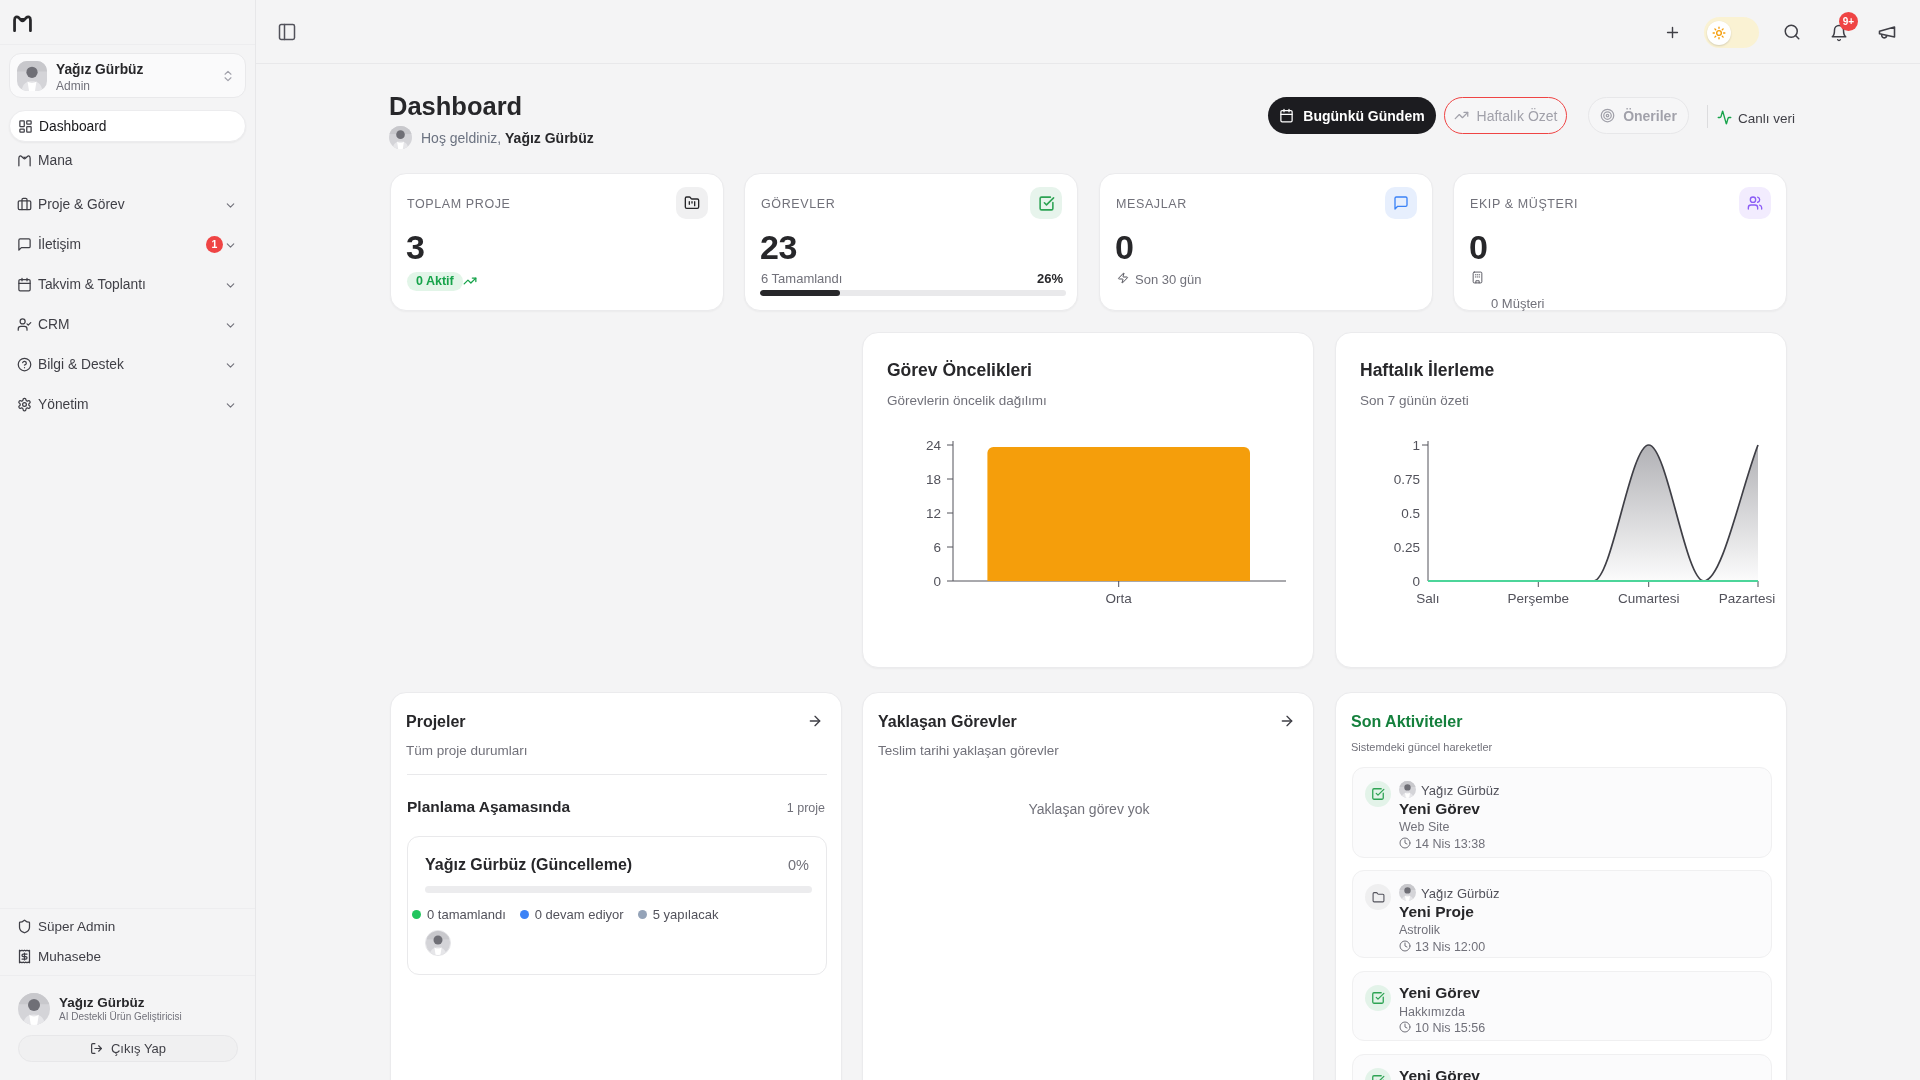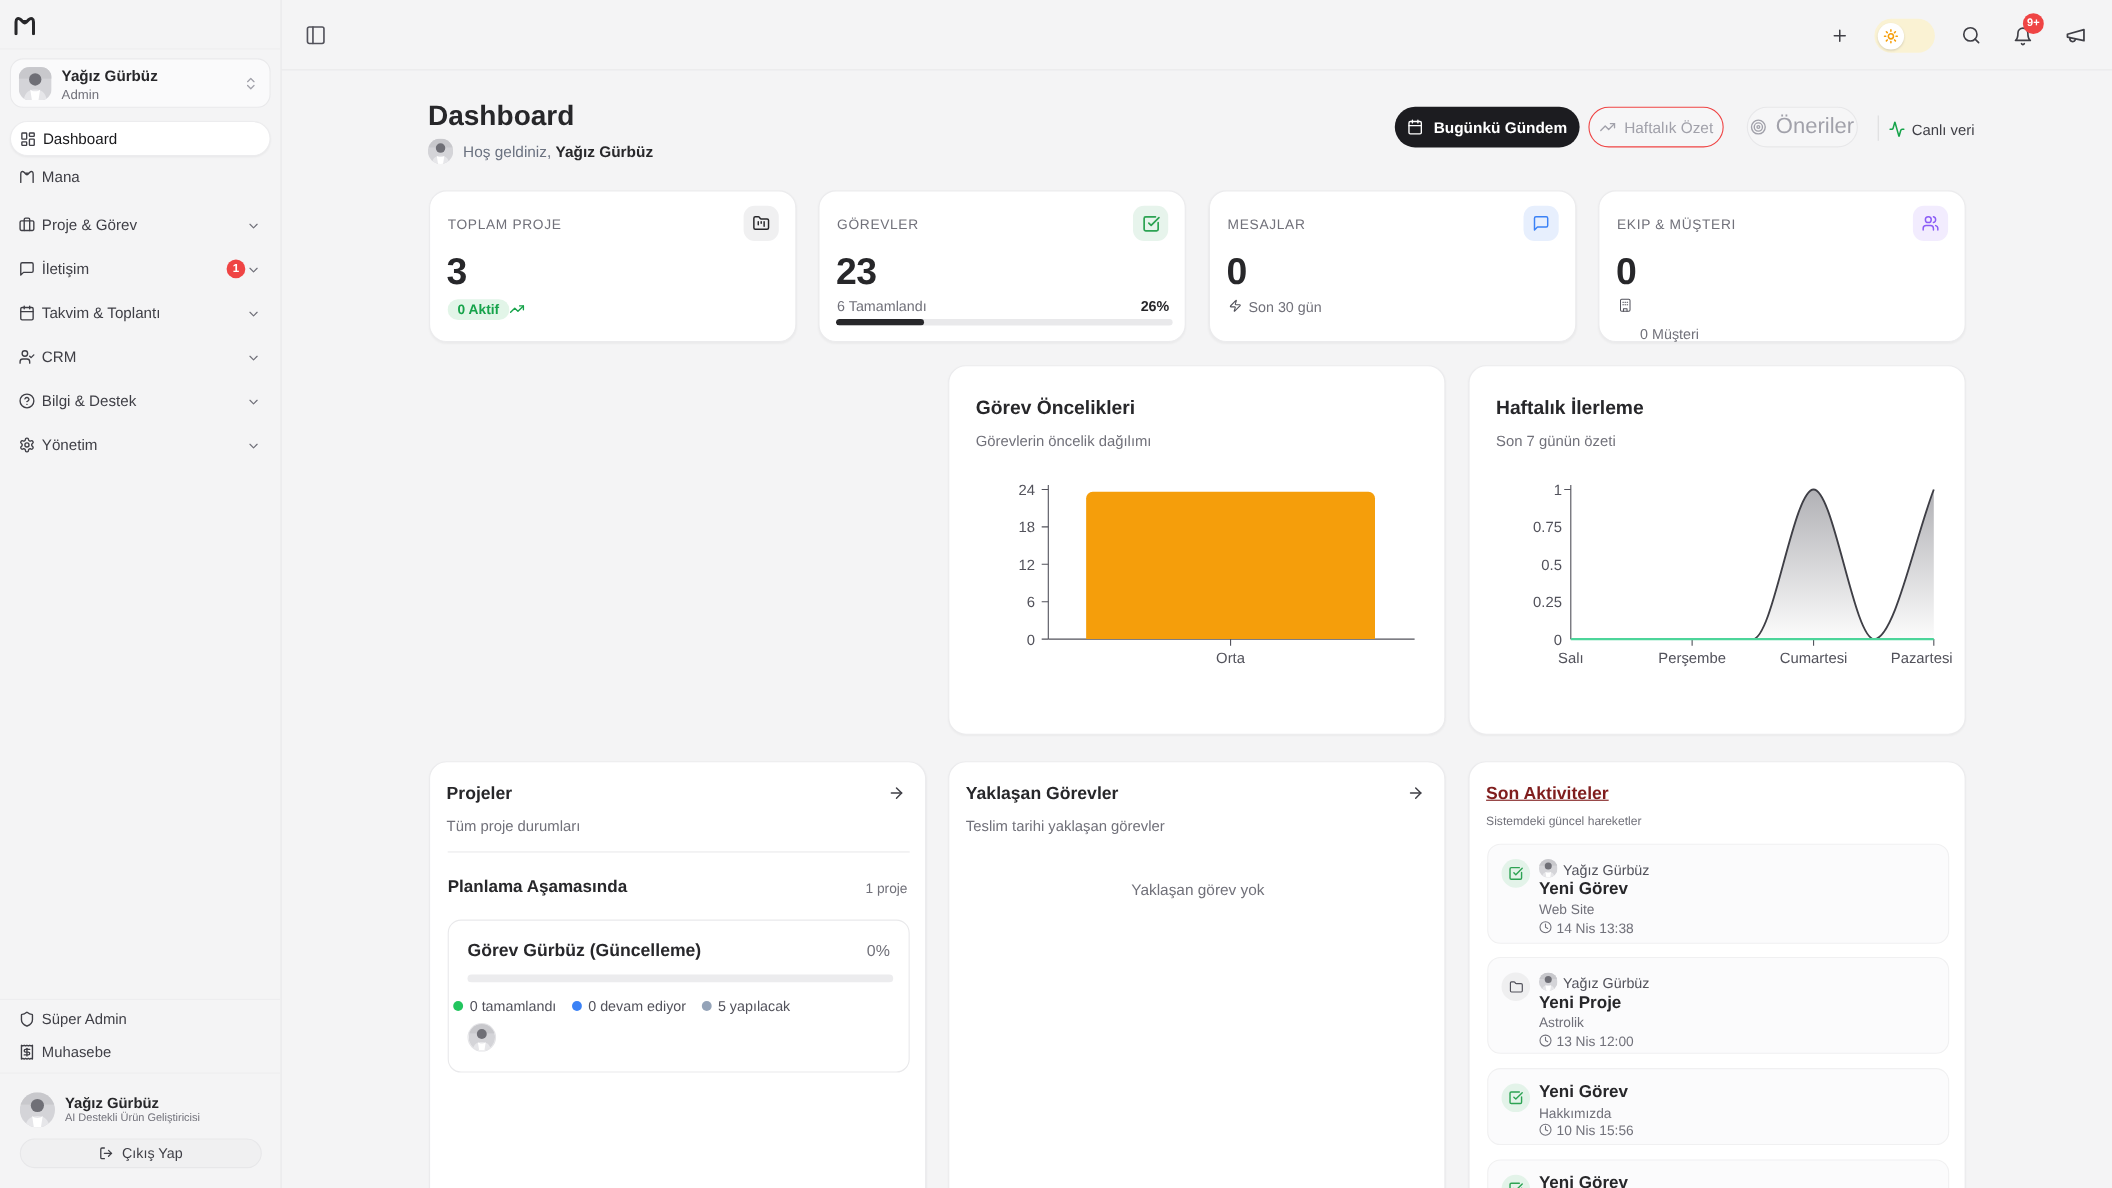--- a/index.html
+++ b/index.html
@@ -279,21 +279,21 @@
       <span style="font-size:14px;font-weight:500;">Haftalık Özet</span>
   </div>
   <div class="abs ghostbtn" style="left:1588px;top:97px;width:101px;height:37px;border-radius:18.5px;background:#f6f6f7;border:1px solid #e7e7e9;color:#a1a1aa;display:flex;align-items:center;justify-content:center;gap:8px;box-sizing:border-box;">
     <span id="ic-target">
         <svg width="15" height="15" viewBox="0 0 24 24" fill="none" stroke="#a1a1aa" stroke-width="2" stroke-linecap="round" stroke-linejoin="round">
           <circle cx="12" cy="12" r="10"></circle>
           <circle cx="12" cy="12" r="6"></circle>
           <circle cx="12" cy="12" r="2"></circle>
         </svg>
       </span>
-      <span style="font-size:20px;font-weight:400;">Öneriler</span>
+      <span style="font-size:14px;font-weight:700;">Öneriler</span>
   </div>
   <div class="abs" style="left:1707px;top:105px;width:1px;height:23px;background:#dcdcde;"></div>
   <span class="abs" id="ic-act" style="left:1717px;top:110px;">
       <svg width="15" height="15" viewBox="0 0 24 24" fill="none" stroke="#16a34a" stroke-width="2.2" stroke-linecap="round" stroke-linejoin="round">
         <path d="M22 12h-2.48a2 2 0 0 0-1.93 1.46l-2.35 8.36a.25.25 0 0 1-.48 0L9.24 2.18a.25.25 0 0 0-.48 0l-2.35 8.36A2 2 0 0 1 4.49 12H2"></path>
       </svg>
     </span>
   <div class="abs" style="left:1738px;top:111px;font-size:13.5px;color:#3f3f46;font-weight:500;">Canlı veri</div>
 
   <div class="card" id="sc1" style="left:390px;top:173px;width:334px;height:138px;">
@@ -444,21 +444,21 @@
         <svg width="16" height="16" viewBox="0 0 24 24" fill="none" stroke="#3f3f46" stroke-width="2" stroke-linecap="round" stroke-linejoin="round">
           <path d="M5 12h14"></path>
           <path d="m12 5 7 7-7 7"></path>
         </svg>
       </span>
     <div class="abs" style="left:15px;top:50px;font-size:13.5px;color:#71717a;">Tüm proje durumları</div>
     <div class="abs" style="left:16px;top:81px;width:420px;border-top:1px solid #e9e9eb;"></div>
     <div class="abs" style="left:16px;top:105px;font-size:15.5px;font-weight:700;color:#27272a;">Planlama Aşamasında</div>
     <div class="abs" style="right:16px;top:108px;font-size:12.5px;color:#71717a;">1 proje</div>
     <div class="abs" style="left:16px;top:143px;width:420px;height:139px;border:1px solid #e9e9eb;border-radius:12px;background:#fff;">
-      <div class="abs" style="left:17px;top:19px;font-size:16px;font-weight:600;color:#27272a;">Görev Gürbüz (Güncelleme)</div>
+      <div class="abs" style="left:17px;top:19px;font-size:16px;font-weight:600;color:#27272a;">Yağız Gürbüz (Güncelleme)</div>
       <div class="abs" style="right:17px;top:20px;font-size:14.5px;color:#71717a;">0%</div>
       <div class="abs" style="left:17px;top:49px;width:387px;height:7px;border-radius:4px;background:#ececee;"></div>
       <div class="abs" style="left:4px;top:70px;display:flex;align-items:center;gap:6px;">
         <span style="width:9px;height:9px;border-radius:50%;background:#22c55e;"></span>
           <span style="font-size:13px;color:#52525b;">0 tamamlandı</span>
         <span style="width:9px;height:9px;border-radius:50%;background:#3b82f6;margin-left:8px;"></span>
           <span style="font-size:13px;color:#52525b;">0 devam ediyor</span>
         <span style="width:9px;height:9px;border-radius:50%;background:#94a3b8;margin-left:8px;"></span>
           <span style="font-size:13px;color:#52525b;">5 yapılacak</span>
       </div>
@@ -478,21 +478,21 @@
         <svg width="16" height="16" viewBox="0 0 24 24" fill="none" stroke="#3f3f46" stroke-width="2" stroke-linecap="round" stroke-linejoin="round">
           <path d="M5 12h14"></path>
           <path d="m12 5 7 7-7 7"></path>
         </svg>
       </span>
     <div class="abs" style="left:15px;top:50px;font-size:13.5px;color:#71717a;">Teslim tarihi yaklaşan görevler</div>
     <div class="abs" style="left:0;top:108px;width:452px;text-align:center;font-size:14px;color:#71717a;">Yaklaşan görev yok</div>
   </div>
 
   <div class="card" style="left:1335px;top:692px;width:452px;height:420px;">
-    <div class="abs" style="left:15px;top:20px;font-size:16px;font-weight:700;color:#7f1d1d;text-decoration:underline;">Son Aktiviteler</div>
+    <div class="abs" style="left:15px;top:20px;font-size:16px;font-weight:700;color:#15803d;">Son Aktiviteler</div>
     <div class="abs" style="left:15px;top:48px;font-size:11px;color:#71717a;">Sistemdeki güncel hareketler</div>
 
     <div class="abs actitem" style="left:16px;top:74px;width:420px;height:91px;">
       <div class="abs accirc" style="background:#e3f3e9;">
           <span class="acic g">
             <svg width="14" height="14" viewBox="0 0 24 24" fill="none" stroke="#2da353" stroke-width="2.2" stroke-linecap="round" stroke-linejoin="round">
               <path d="M21 10.5V19a2 2 0 0 1-2 2H5a2 2 0 0 1-2-2V5a2 2 0 0 1 2-2h12.5"></path>
               <path d="m9 11 3 3L22 4"></path>
             </svg>
           </span>

